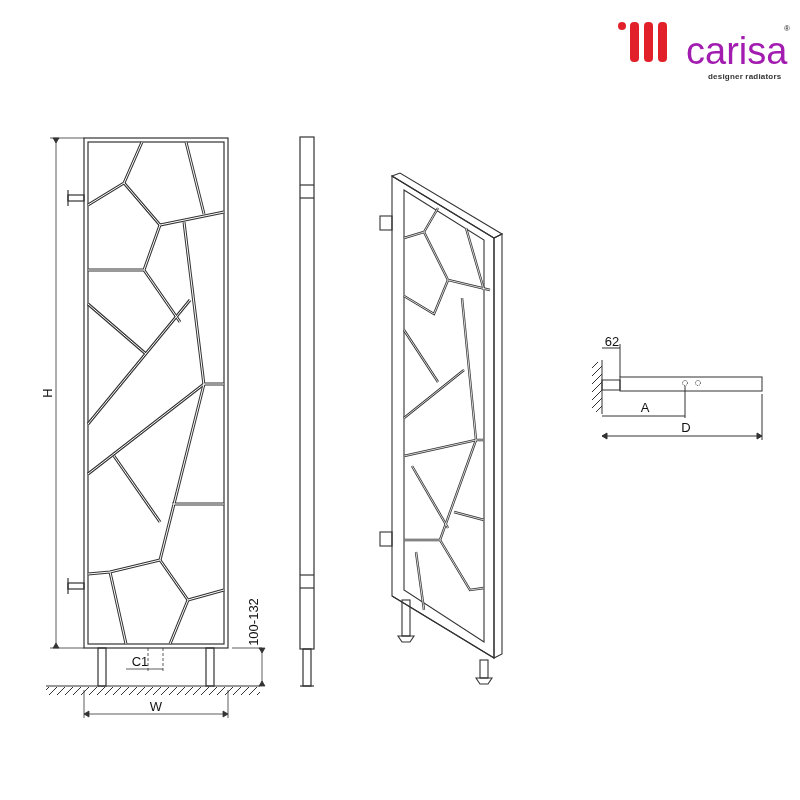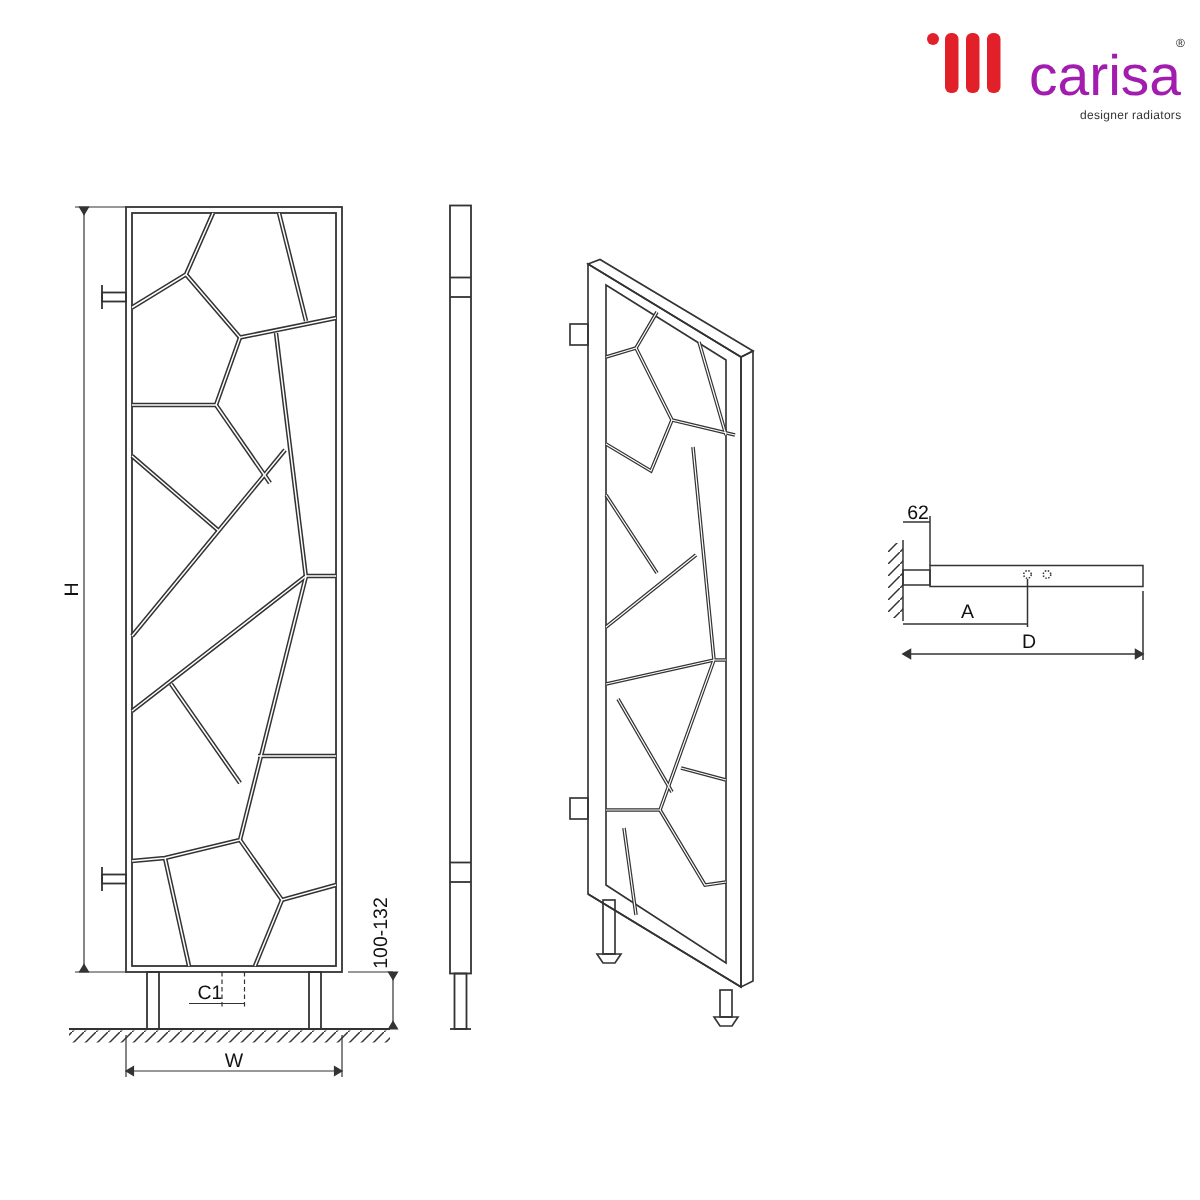--- a/index.html
+++ b/index.html
@@ -2,21 +2,21 @@
 <html><head>
   <meta charset="utf-8">
   <style>
     html, body { margin: 0; padding: 0; background: #ffffff; }
     body { width: 800px; height: 800px; position: relative; overflow: hidden; font-family: "Liberation Sans", sans-serif; }
     .logo { position: absolute; left: 616px; top: 14px; width: 180px; height: 70px; }
     .logo .bar { position: absolute; background: #e2202a; border-radius: 4px; width: 9px; height: 40px; top: 8px; }
     .logo .dot { position: absolute; background: #e2202a; border-radius: 50%; width: 8px; height: 8px; left: 2px; top: 8px; }
     .logo .word { position: absolute; left: 70px; top: 18px; font-size: 38px; color: #a21caf; letter-spacing: 0px; line-height: 1; }
     .logo .reg { position: absolute; left: 168px; top: 10px; font-size: 8px; color: #222; }
-    .logo .tag { position: absolute; left: 104px; top: 58px; font-size: 8px; font-weight: normal; color: #333; letter-spacing: 0.2px; white-space: nowrap; }
+    .logo .tag { position: absolute; left: 92px; top: 58px; font-size: 8px; font-weight: bold; color: #333; letter-spacing: 0.2px; white-space: nowrap; }
     svg.drawing { position: absolute; left: 0; top: 0; }
     .lbl { font-family: "Liberation Sans", sans-serif; font-size: 13px; fill: #111; }
   </style>
 </head>
 <body>
 
 <div class="logo">
   <div class="dot"></div>
   <div class="bar" style="left:14px"></div>
   <div class="bar" style="left:28px"></div>

